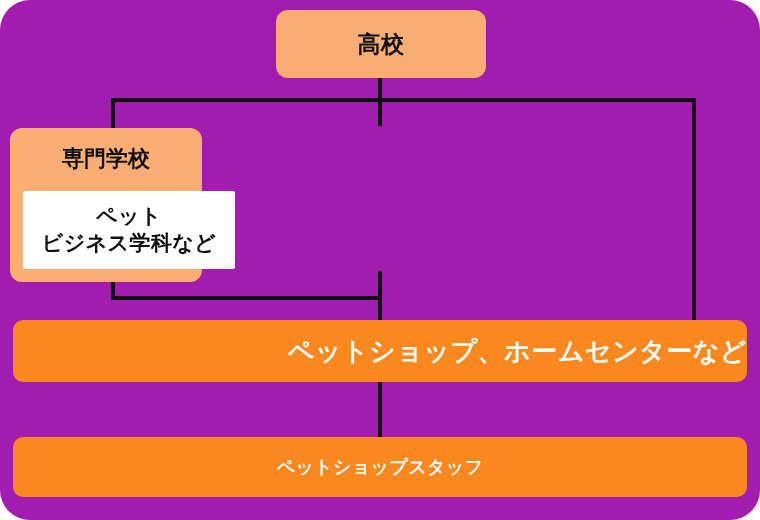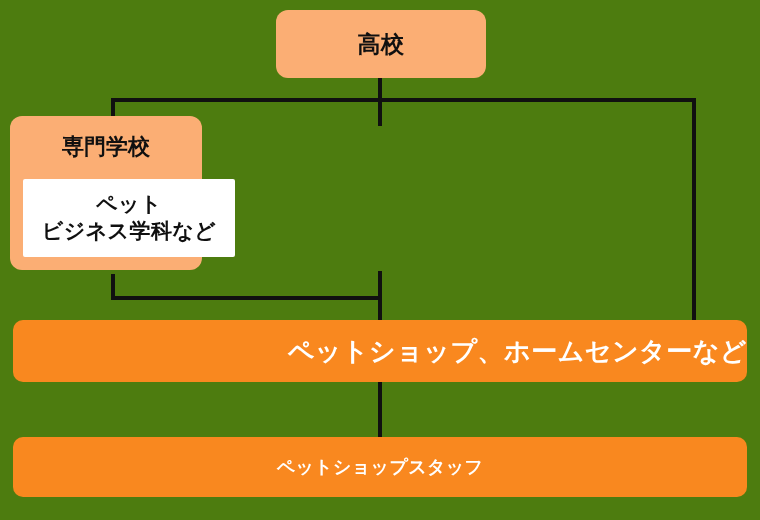--- a/index.html
+++ b/index.html
@@ -4,23 +4,24 @@
 <style>
   html, body {
     margin: 0;
     padding: 0;
     background: #ffffff;
   }
   #canvas {
     position: relative;
     width: 760px;
     height: 520px;
-    background: #4d7c0f;
+    background: #a21caf;
     overflow: hidden;
     font-family: "DejaVu Sans", "Liberation Sans", sans-serif;
+    border-radius: 30px;
   }
 
   
   .line {
     position: absolute;
     background: #101010;
   }
 
   
   .node {
@@ -54,21 +55,21 @@
     left: 276px;
     top: 10px;
     width: 210px;
     height: 68px;
   }
   #box-highschool .node-label { font-size: 23px; }
 
   
   #box-vocational {
     left: 10px;
-    top: 116px;
+    top: 128px;
     width: 192px;
     height: 154px;
     display: block;
     padding: 8px;
   }
   #box-vocational .vocational-title {
     position: absolute;
     left: 0;
     top: 16px;
     width: 100%;

